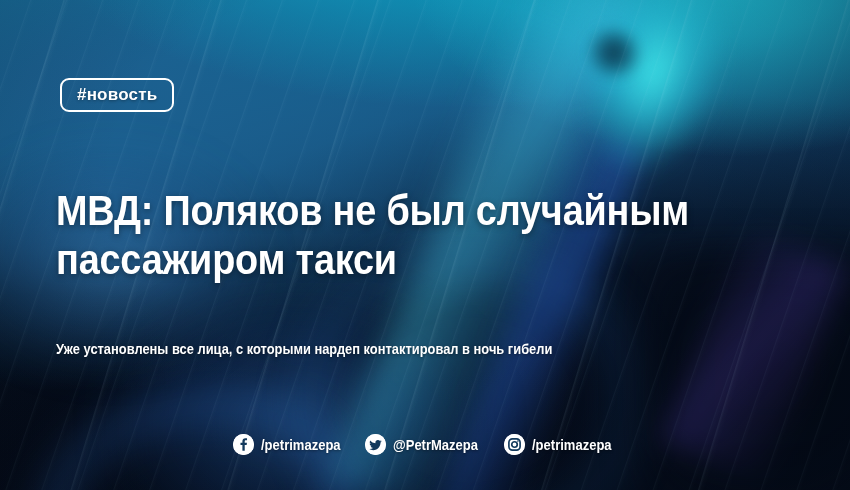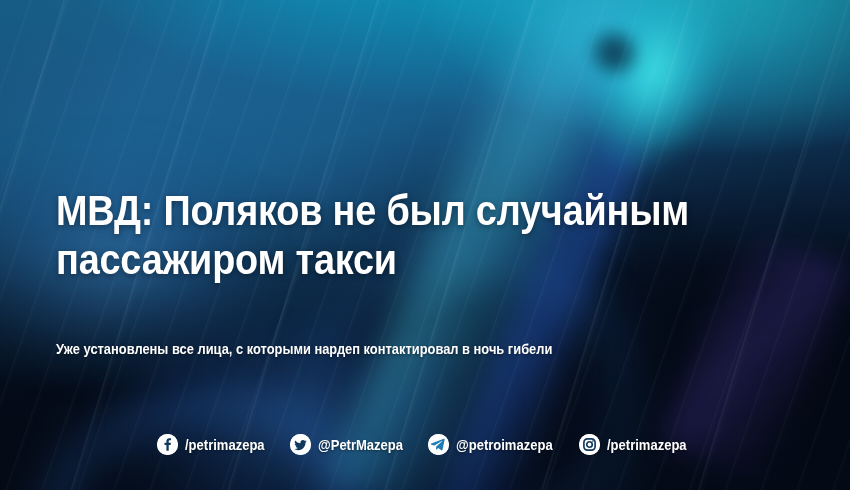--- a/index.html
+++ b/index.html
@@ -255,20 +255,21 @@
   <div class="bg-beam-a"></div>
   <div class="bg-beam-b"></div>
   <div class="bg-blob-dark"></div>
   <div class="bg-violet"></div>
   <div class="bg-streaks"></div>
   <div class="bg-streaks-2"></div>
   <div class="bg-vignette"></div>
 
   <div class="content">
 
+    <div class="badge">#новость</div>
 
     <div class="headline">МВД: Поляков не был случайным пассажиром такси</div>
 
     <div class="subtitle">Уже установлены все лица, с которыми нардеп контактировал в ночь гибели</div>
 
     <div class="social-bar">
 
       <div class="social-item">
         <span class="social-icon">
           <svg width="21" height="21" viewBox="0 0 24 24" aria-hidden="true">
@@ -282,29 +283,20 @@
       <div class="social-item">
         <span class="social-icon">
           <svg width="21" height="21" viewBox="0 0 24 24" aria-hidden="true">
             <circle cx="12" cy="12" r="12" fill="#ffffff"></circle>
             <path d="M19.2 8.2c-.53.24-1.1.4-1.7.47.61-.37 1.08-.95 1.3-1.64-.57.34-1.2.58-1.88.71a2.95 2.95 0 0 0-5.03 2.69 8.38 8.38 0 0 1-6.08-3.08 2.95 2.95 0 0 0 .91 3.94c-.48-.02-.94-.15-1.34-.37v.04c0 1.43 1.02 2.62 2.37 2.89-.25.07-.51.1-.78.1-.19 0-.38-.02-.56-.05a2.96 2.96 0 0 0 2.76 2.05 5.93 5.93 0 0 1-3.67 1.26c-.24 0-.47-.01-.7-.04a8.36 8.36 0 0 0 4.53 1.33c5.43 0 8.4-4.5 8.4-8.4v-.38c.58-.42 1.08-.94 1.47-1.53z" fill="#12395c"></path>
           </svg>
         </span>
         <span class="social-label">@PetrMazepa</span>
       </div>
 
-      <div class="social-item">
-        <span class="social-icon">
-          <svg width="21" height="21" viewBox="0 0 24 24" aria-hidden="true">
-            <circle cx="12" cy="12" r="12" fill="#ffffff"></circle>
-            <path d="M19 6.6 16.6 18c-.18.8-.65 1-1.32.62l-3.65-2.7-1.76 1.7c-.2.2-.36.36-.73.36l.26-3.72 6.76-6.1c.3-.26-.06-.4-.46-.15l-8.35 5.26-3.6-1.12c-.78-.25-.8-.78.16-1.16L18 5.44c.65-.24 1.22.15 1 1.16z" fill="#1f7ab5"></path>
-          </svg>
-        </span>
-        <span class="social-label">@petroimazepa</span>
-      </div>
 
       <div class="social-item">
         <span class="social-icon">
           <svg width="21" height="21" viewBox="0 0 24 24" aria-hidden="true">
             <circle cx="12" cy="12" r="12" fill="#ffffff"></circle>
             <rect x="5.6" y="5.6" width="12.8" height="12.8" rx="4" ry="4" fill="none" stroke="#12395c" stroke-width="1.9"></rect>
             <circle cx="12" cy="12" r="3.15" fill="none" stroke="#12395c" stroke-width="1.9"></circle>
             <circle cx="15.9" cy="8.1" r="0.95" fill="#12395c"></circle>
           </svg>
         </span>

